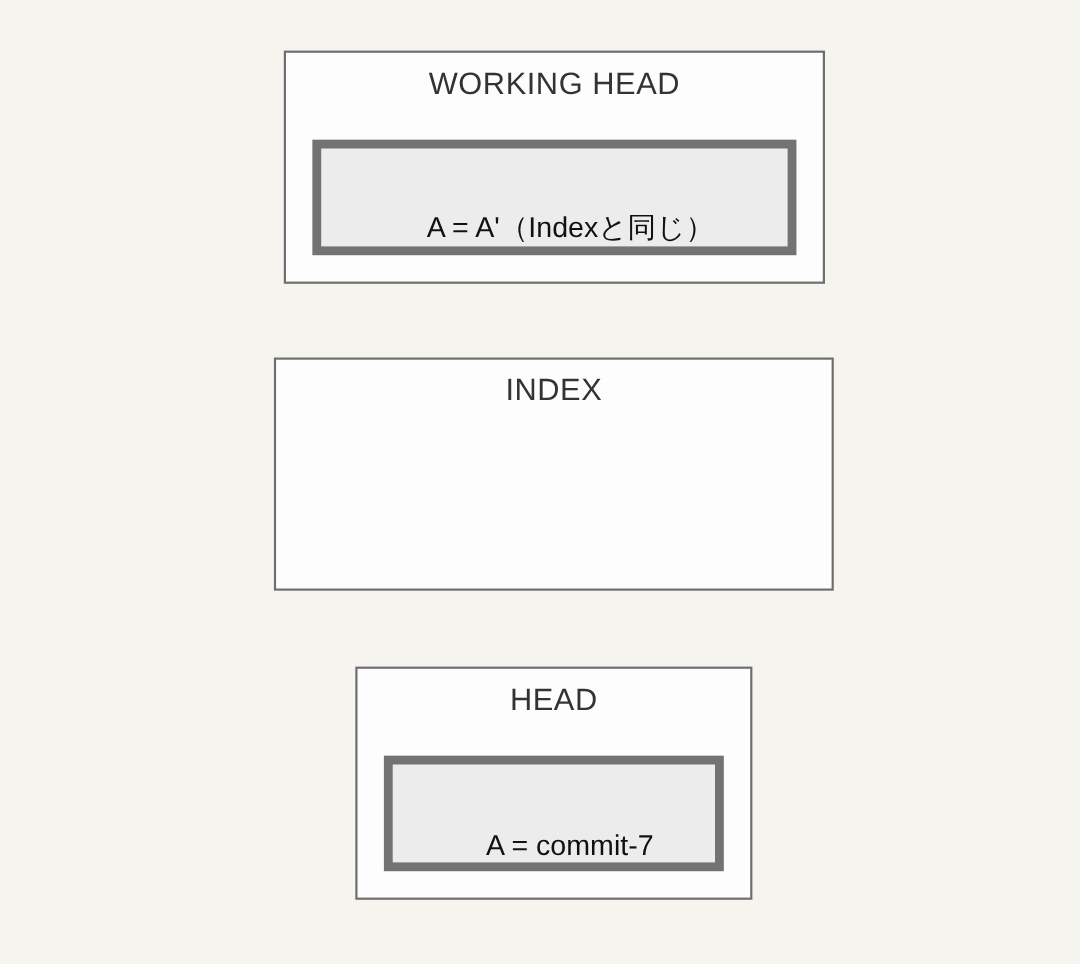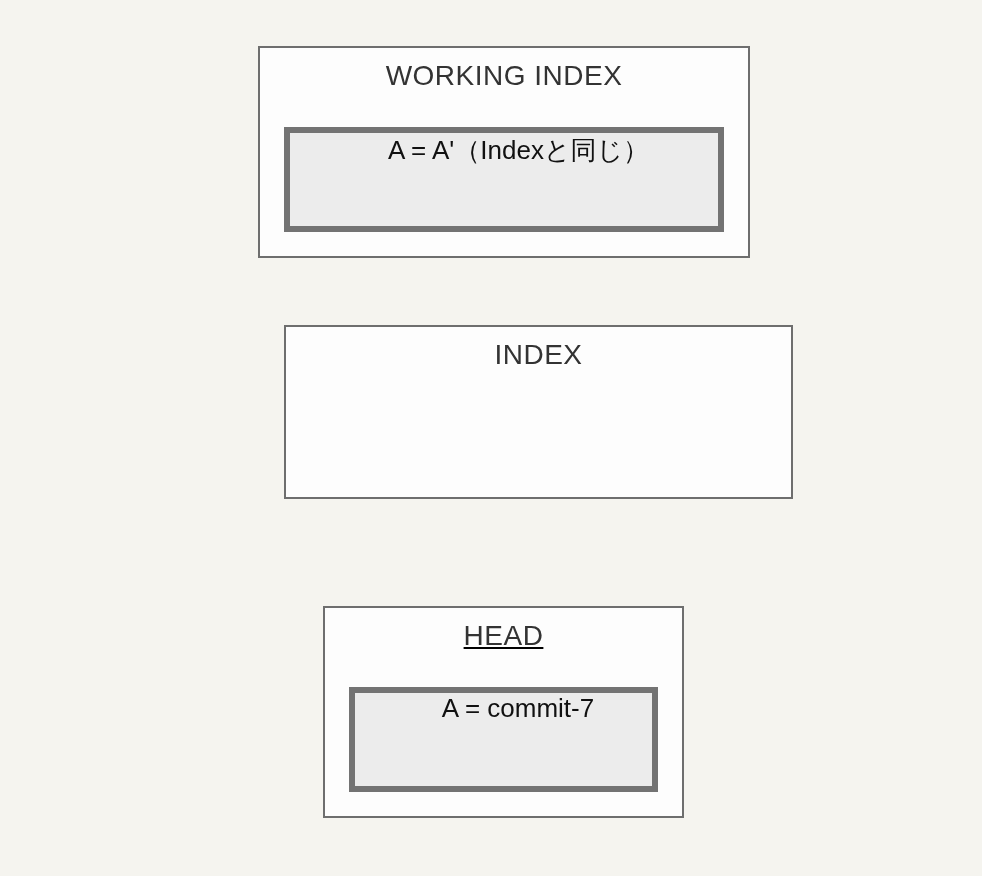--- a/index.html
+++ b/index.html
@@ -28,41 +28,41 @@
     color: #333333;
     letter-spacing: 0.5px;
   }
   .node-inner {
     position: absolute;
     left: 24px;
     right: 24px;
     top: 79px;
     bottom: 24px;
     background: #ECECEC;
-    border: 6px solid #737373;
+    border: 8px solid #737373;
     box-sizing: border-box;
     display: flex;
-    align-items: flex-start;
+    align-items: flex-end;
     justify-content: center;
     padding-left: 29px;
   }
   .node-inner-label {
     font-size: 26px;
     color: #111111;
     white-space: nowrap;
   }
   .node-working-tree { left: 258px; top: 46px;  width: 492px; height: 212px; }
-  .node-index        { left: 249px; top: 325px; width: 509px; height: 174px; margin-left: 35px; }
-  .node-head         { left: 323px; top: 606px; width: 361px; height: 212px; text-decoration: underline; }
+  .node-index        { left: 249px; top: 325px; width: 509px; height: 212px; }
+  .node-head         { left: 323px; top: 606px; width: 361px; height: 212px; }
 </style>
 </head>
 <body>
 
 <div class="node node-working-tree">
-  <div class="node-title">WORKING INDEX</div>
+  <div class="node-title">WORKING HEAD</div>
   <div class="node-inner">
     <span class="node-inner-label">A = A'（Indexと同じ）</span>
   </div>
 </div>
 
 <div class="node node-index">
   <div class="node-title">INDEX</div>
 </div>
 
 <div class="node node-head">

